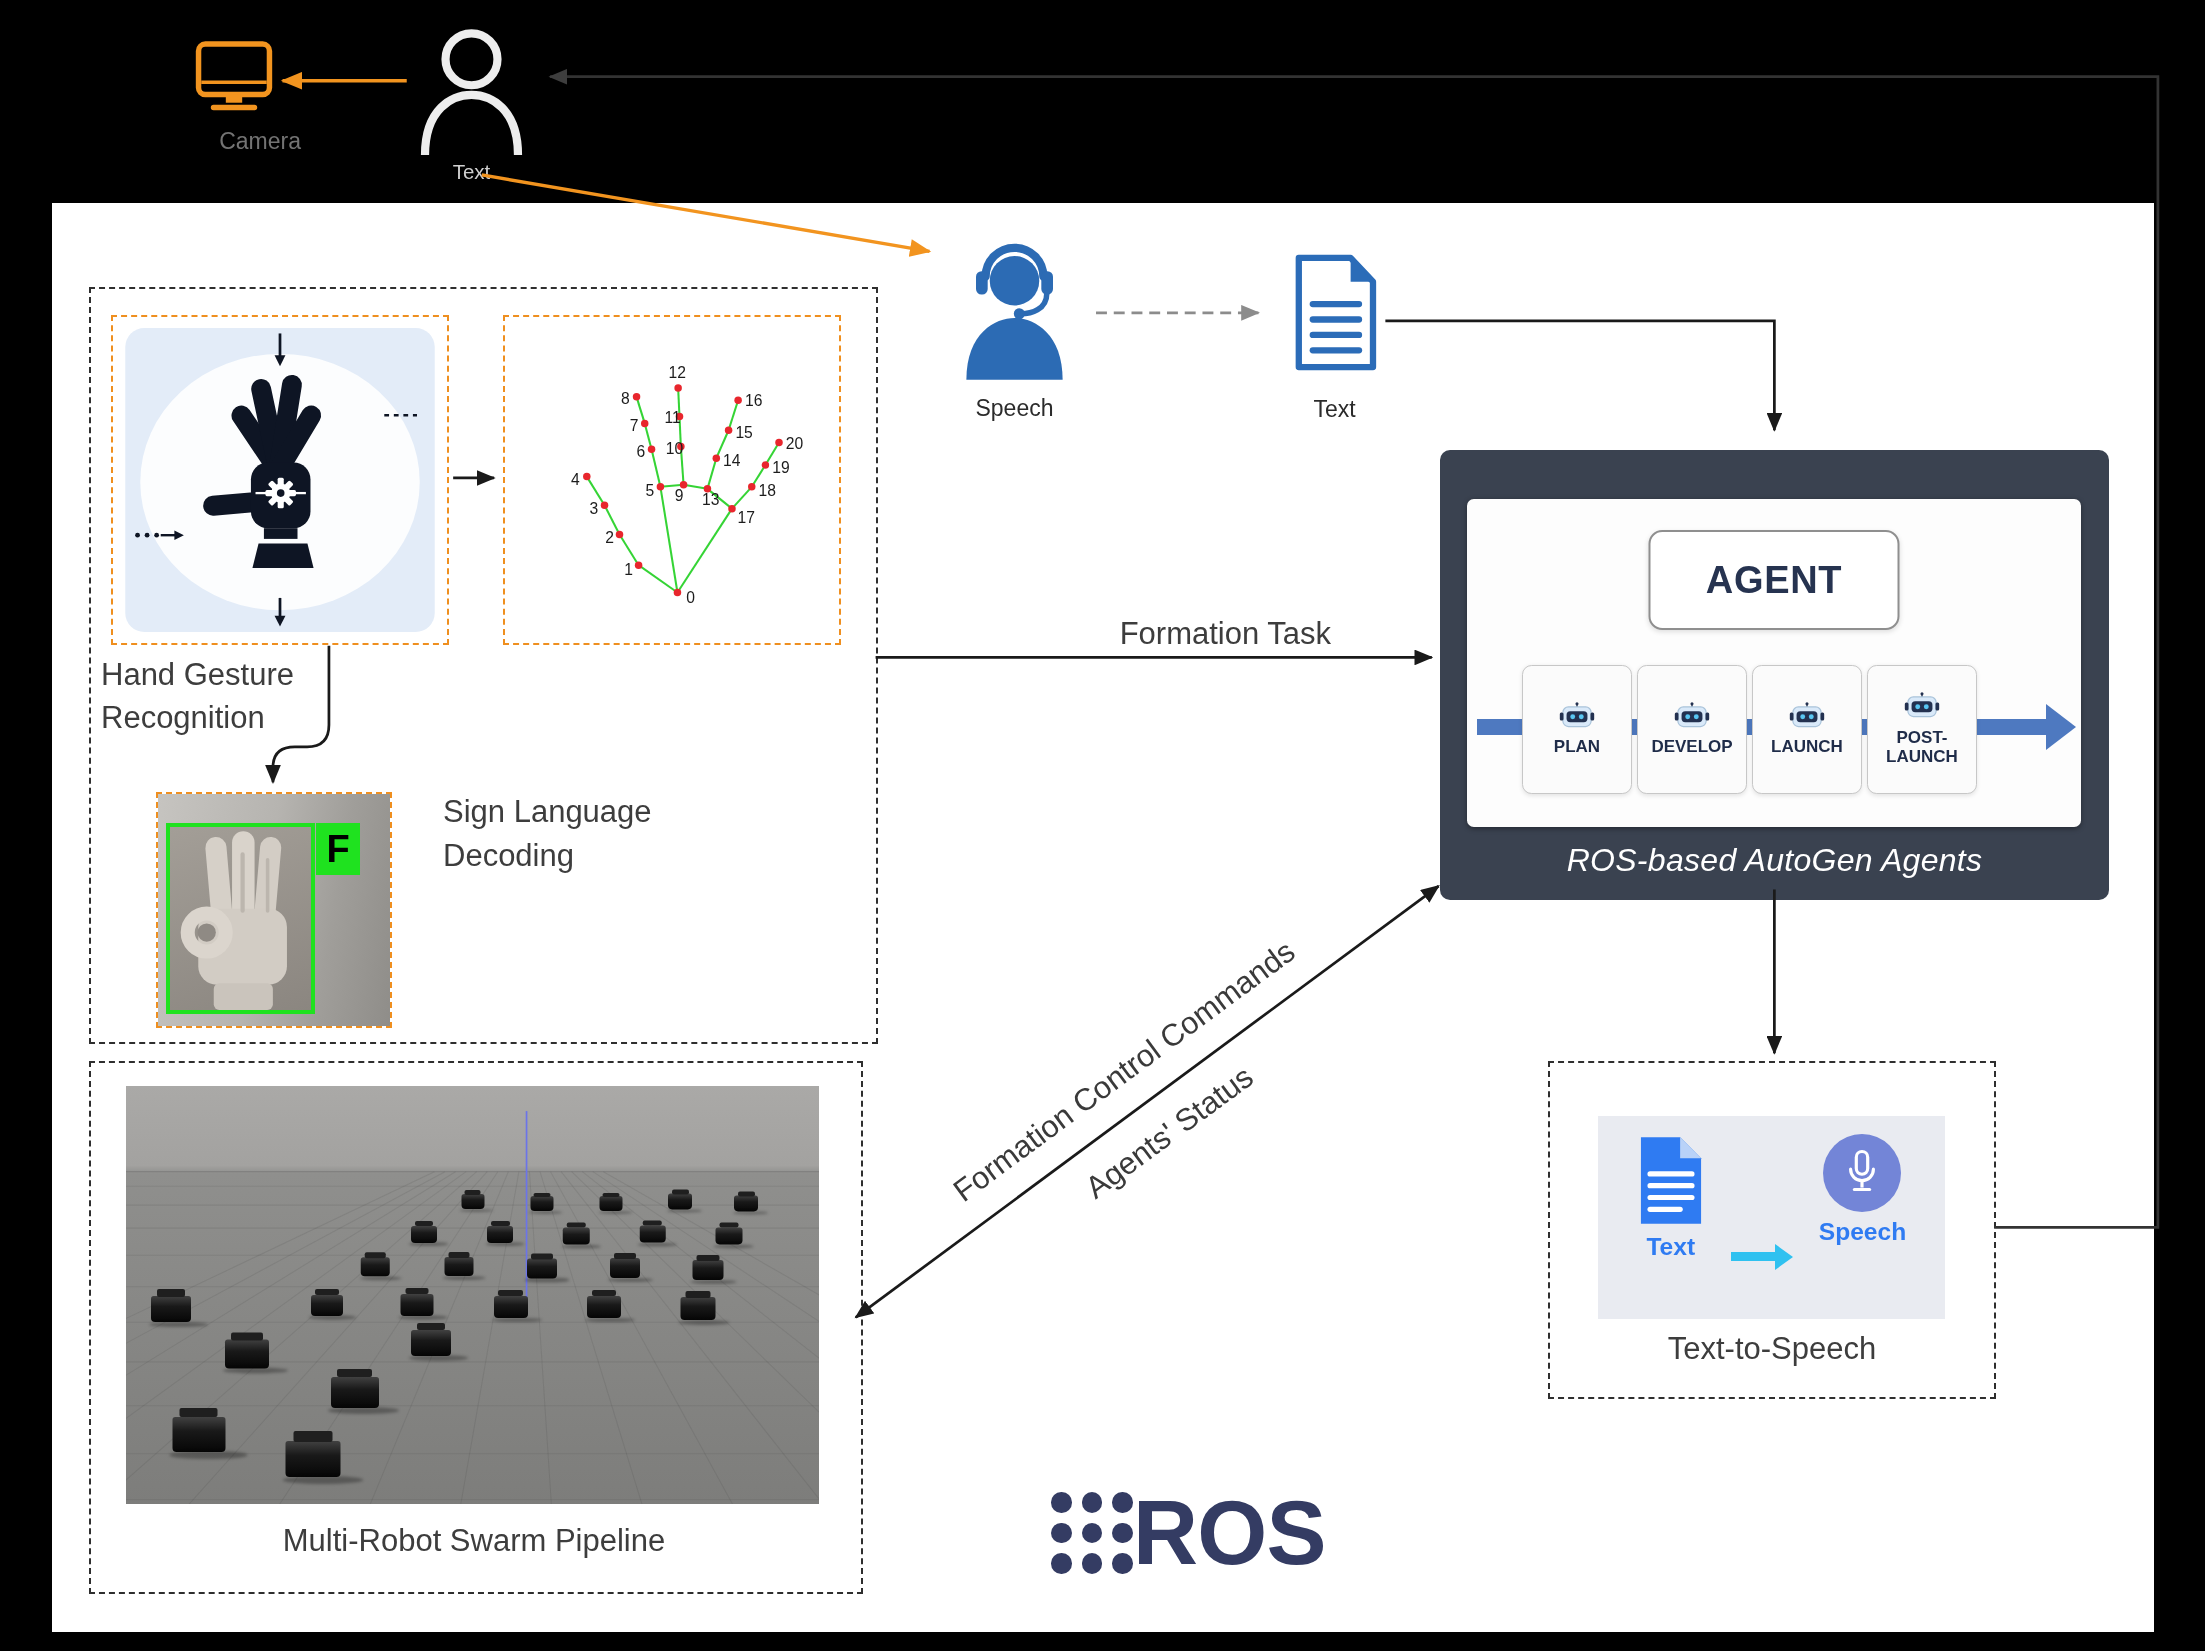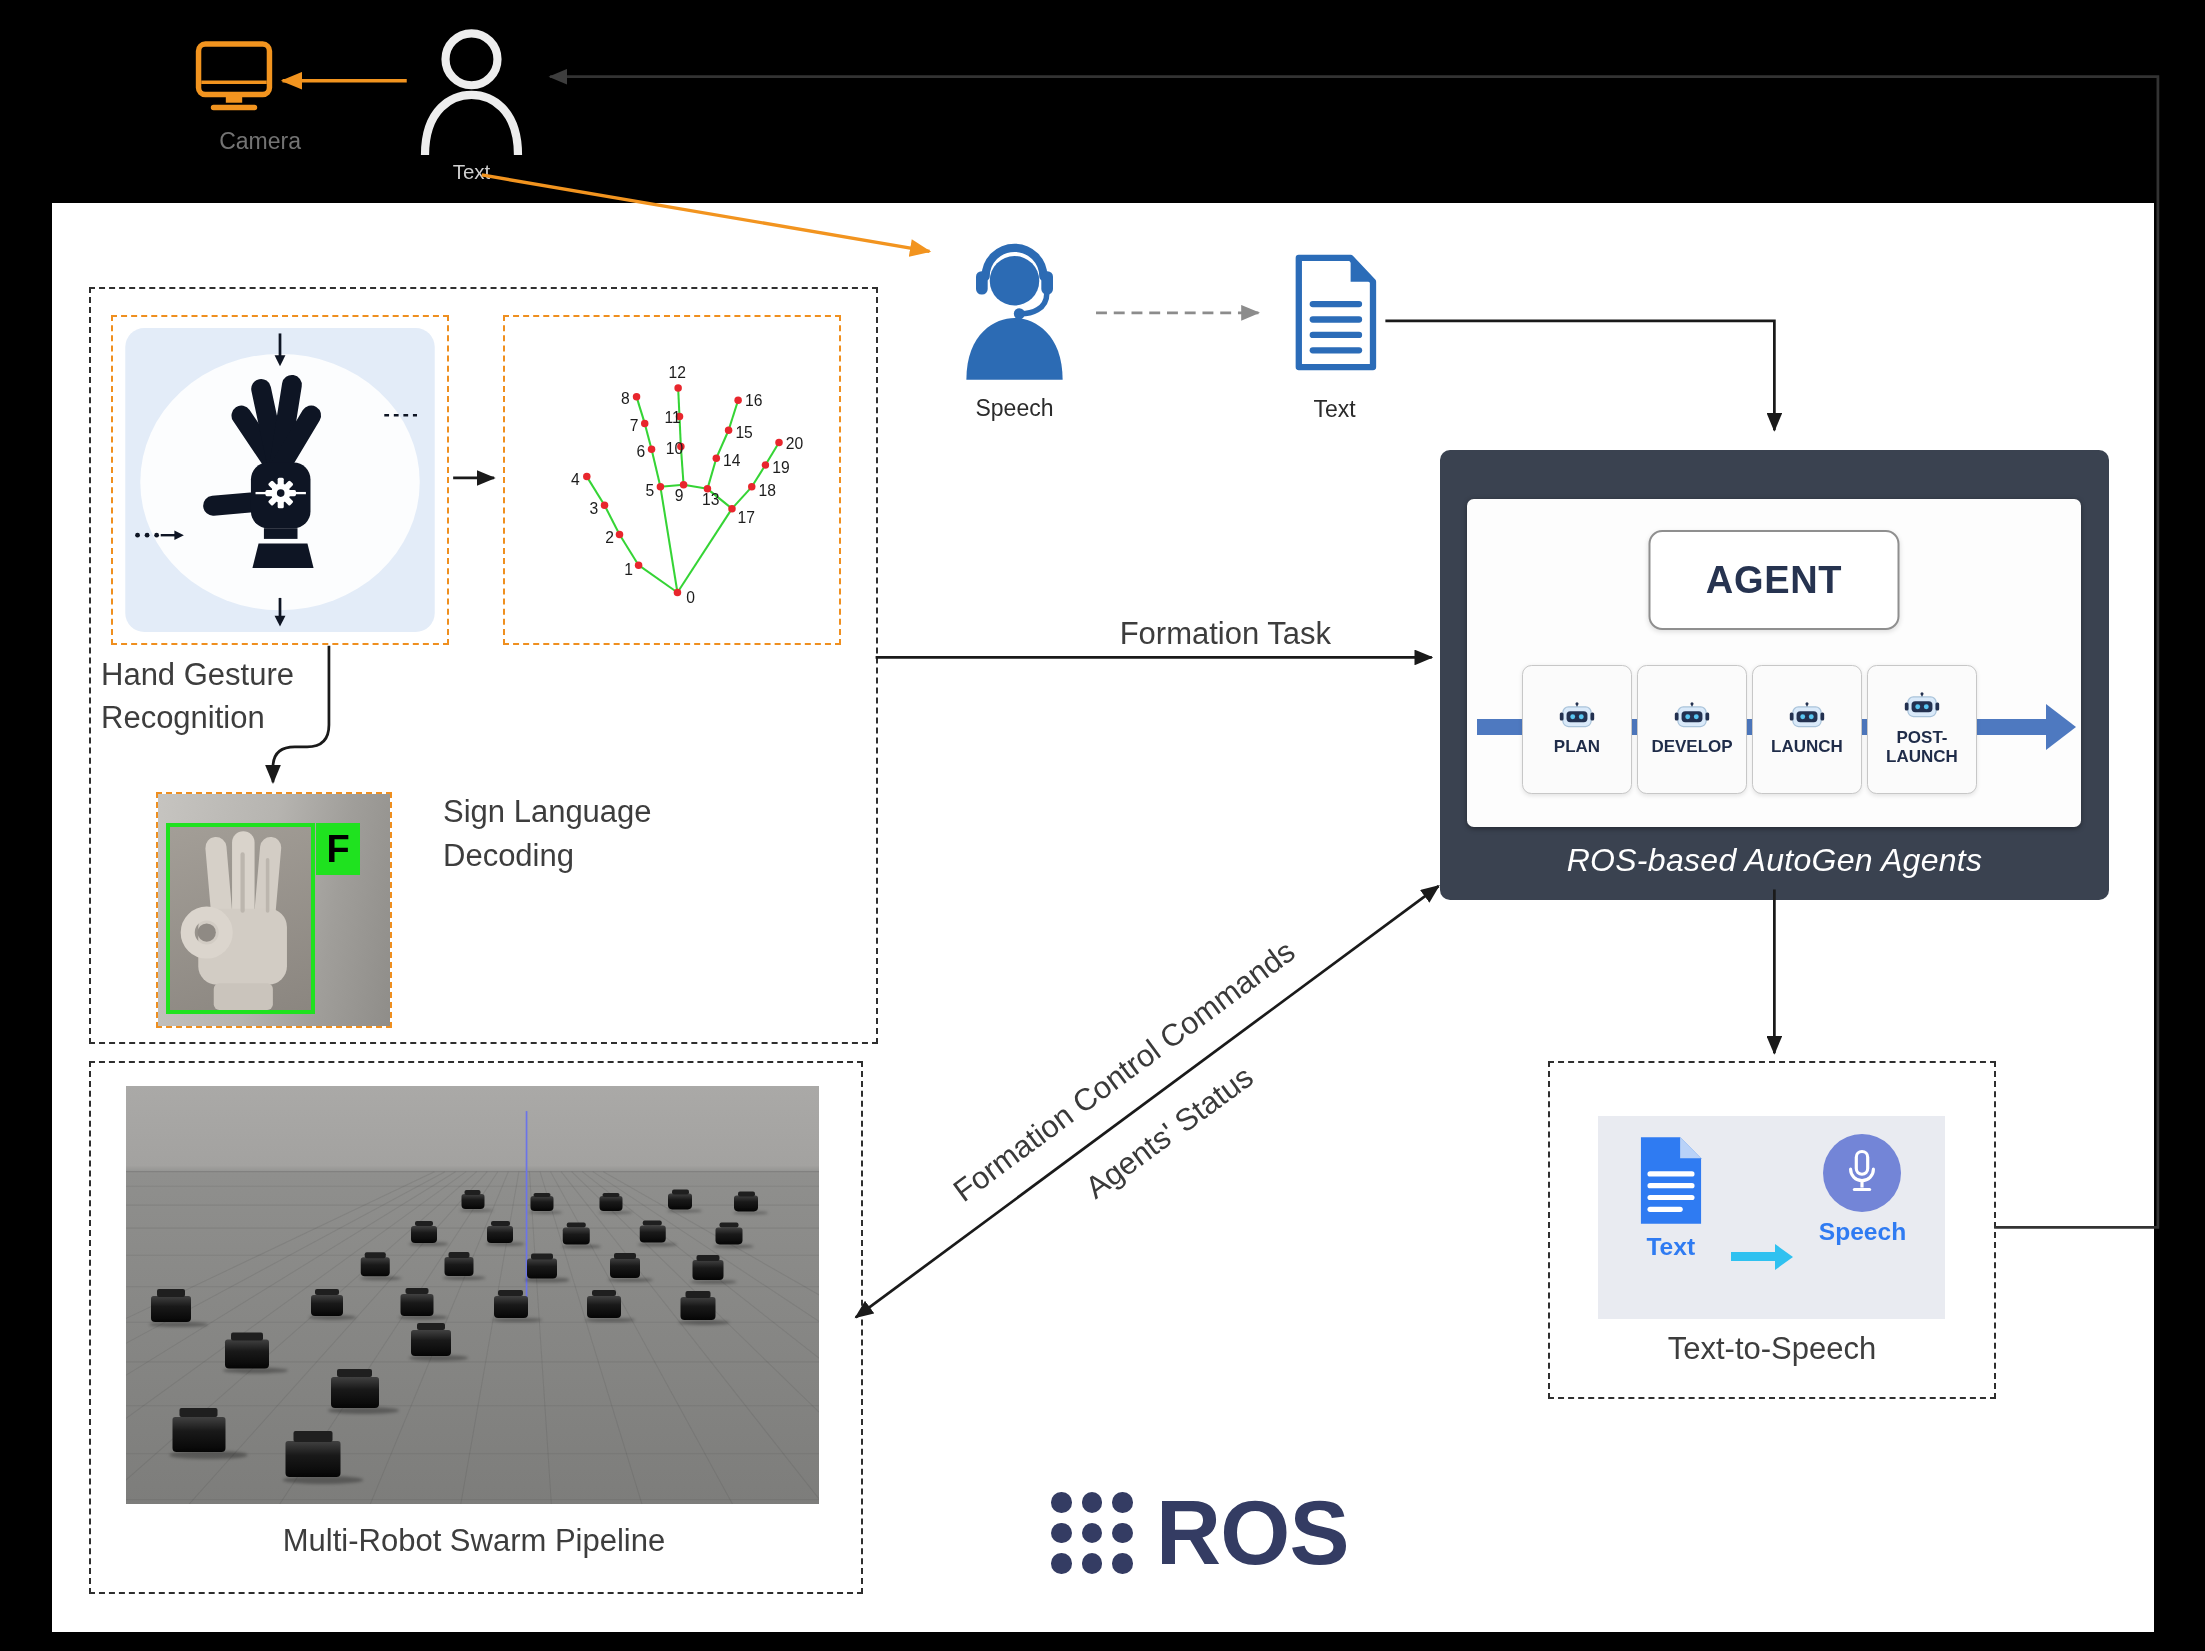--- a/index.html
+++ b/index.html
@@ -64,21 +64,21 @@
   
   #swarm-box{left:89px;top:1061px;width:770px;height:529px;}
   #swarm-scene{position:absolute;left:35px;top:23px;width:693px;height:418px;overflow:hidden;background:linear-gradient(180deg,#aaa9a7 0%,#a3a2a0 19%,#8f8f8d 21%,#7d7d7b 100%);}
   #scene-grid{position:absolute;inset:0;width:100%;height:100%;}
   .robot{position:absolute;transform:translate(-50%,-100%);background:linear-gradient(180deg,#414141 0%,#191919 40%,#060606 100%);border-radius:2.7px 2.7px 4.1px 4.1px;}
   .robot::before{content:"";position:absolute;left:14%;right:14%;top:-26%;height:28%;background:#1f1f1f;border-radius:2px;}
   .robot::after{content:"";position:absolute;left:-6%;right:-42%;bottom:-20%;height:22%;background:rgba(0,0,0,.30);border-radius:50%;filter:blur(1.4px);}
   #swarm-caption{left:89px;top:1523px;width:770px;text-align:center;font-size:31px;}
 
   
-  #ros-logo{position:absolute;left:1051px;top:1488px;display:flex;align-items:center;gap:23px;}
+  #ros-logo{position:absolute;left:1051px;top:1488px;display:flex;align-items:center;}
   .ros-dots{display:grid;grid-template-columns:repeat(3,20.5px);gap:10.2px;}
   .ros-dots i{display:block;width:20.5px;height:20.5px;border-radius:50%;background:#343c63;}
   #ros-text{font-size:90px;font-weight:bold;color:#343c63;letter-spacing:-0.7px;line-height:1;}
 
   #connector-overlay{position:absolute;inset:0;pointer-events:none;}
 </style>
 </head>
 <body>
 
 <div id="canvas">

